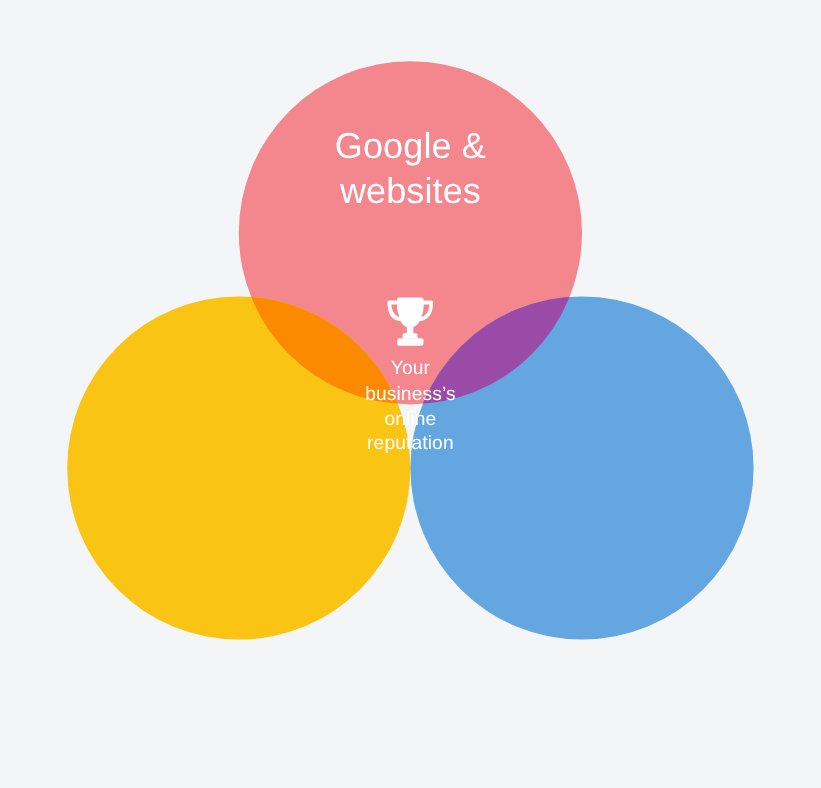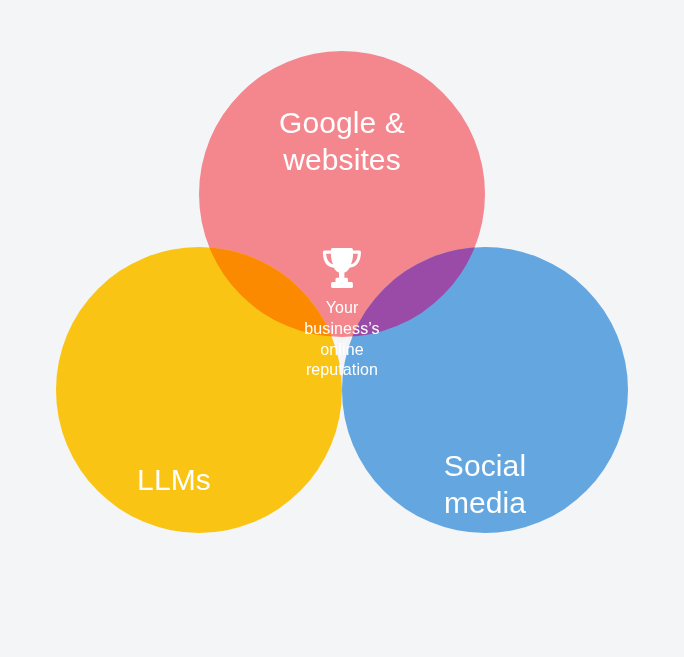--- a/index.html
+++ b/index.html
@@ -111,24 +111,21 @@
     <g clip-path="url(#clip-a)">
       <g clip-path="url(#clip-b)">
         <circle id="ov-abc" cx="485" cy="390" r="143" fill="#6c3573"></circle>
       </g>
     </g>
   </svg>
 
   <div class="label" id="label-google" style="color: rgb(255, 255, 255);">Google &amp;
 websites</div>
 
-  <div class="label" id="label-llms" style="color: rgb(255, 255, 255);">LLMs</div>
 
-  <div class="label" id="label-social" style="color: rgb(255, 255, 255);">Social
-media</div>
 
   <div id="center-group">
     <svg id="trophy-icon" viewBox="0 0 48 46" xmlns="http://www.w3.org/2000/svg" fill="#ffffff">
       <path d="M14.2 2.0 h19.6 a1.6 1.6 0 0 1 1.6 1.6 v1.0 h6.8 a1.6 1.6 0 0 1 1.6 1.6
                c0 5.2 -1.1 9.3 -3.4 12.1 c-2.1 2.6 -5.0 4.0 -8.5 4.4
                c-1.2 2.6 -3.1 4.4 -5.4 5.1 v5.4 h2.2 a1.5 1.5 0 0 1 1.5 1.5 v3.0 h-13.0
                v-3.0 a1.5 1.5 0 0 1 1.5 -1.5 h2.2 v-5.4 c-2.3 -0.7 -4.2 -2.5 -5.4 -5.1
                c-3.5 -0.4 -6.4 -1.8 -8.5 -4.4 C5.1 15.5 4.0 11.4 4.0 6.2
                a1.6 1.6 0 0 1 1.6 -1.6 h6.8 v-1.0 a1.6 1.6 0 0 1 1.6 -1.6 z
                M12.4 8.0 h-5.0 c0.3 3.7 1.3 6.5 2.9 8.4 c1.1 1.3 2.5 2.2 4.3 2.7

